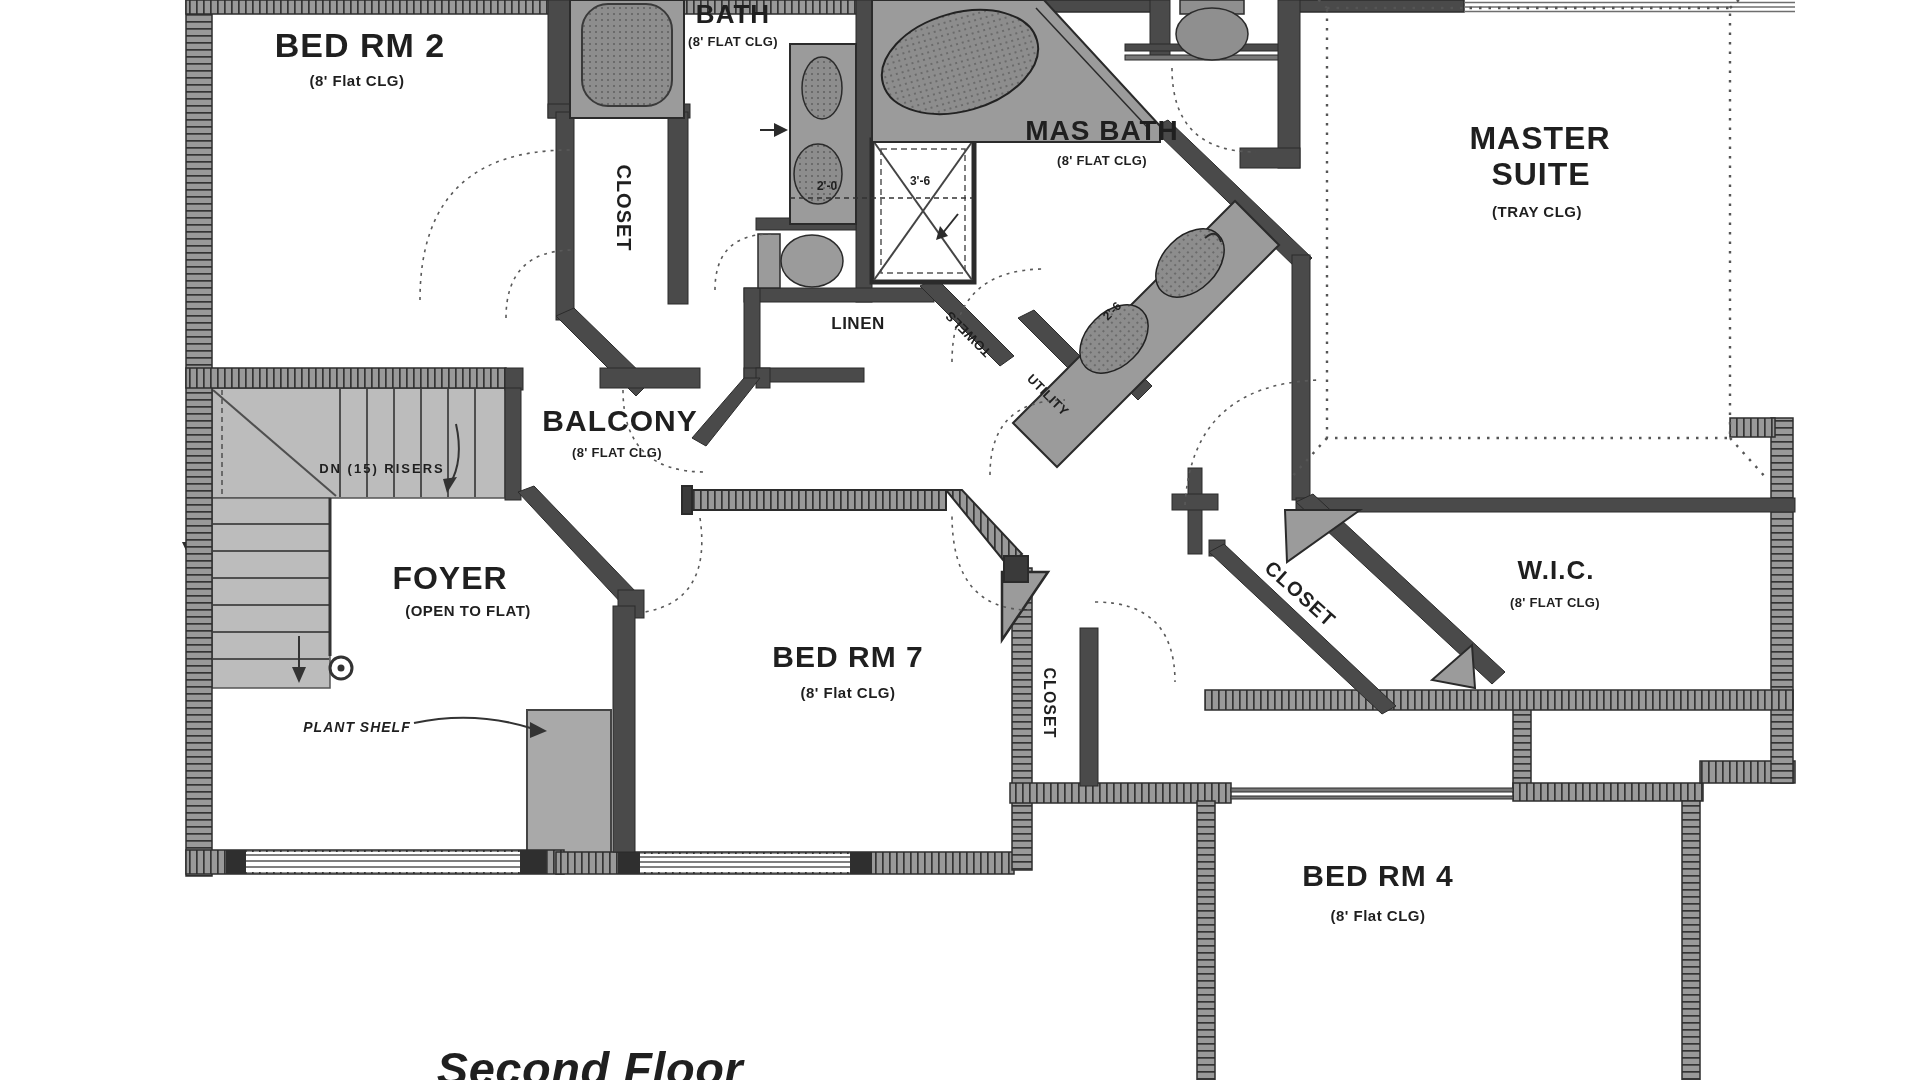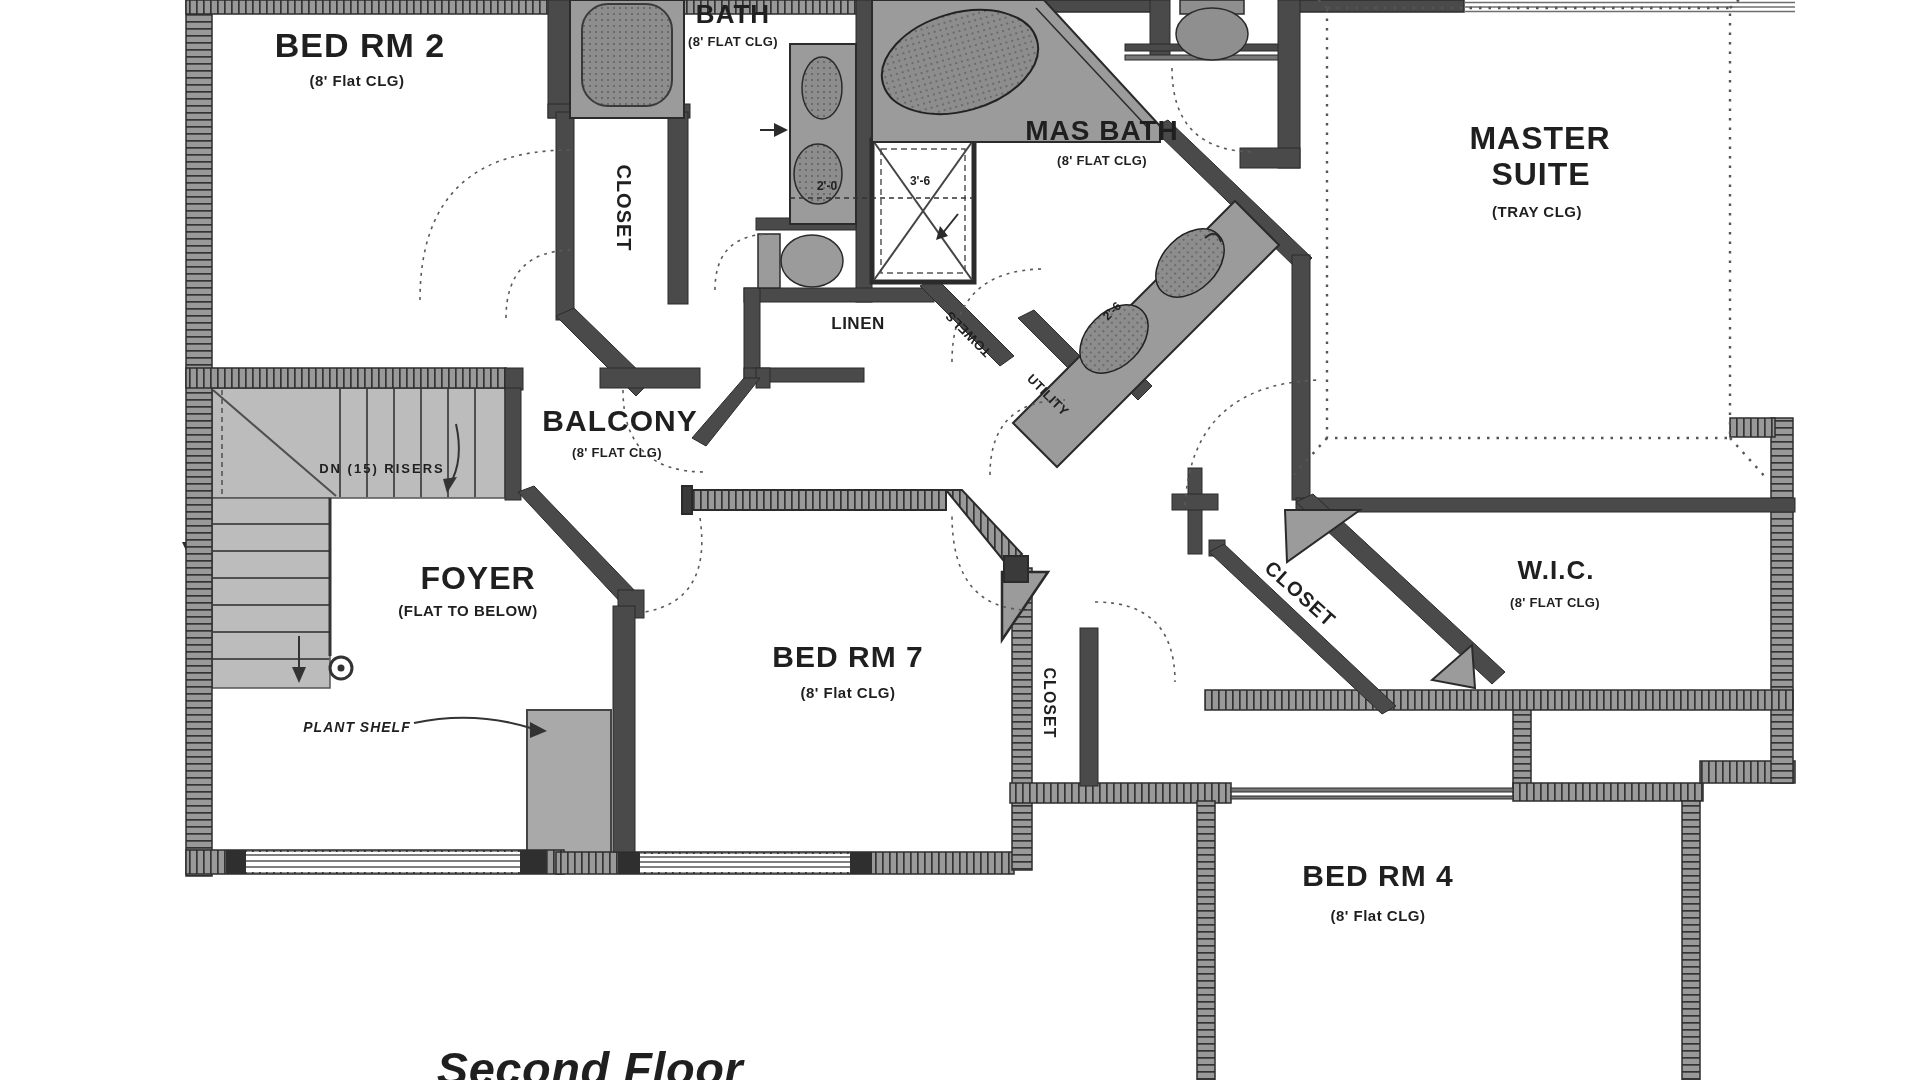--- a/index.html
+++ b/index.html
@@ -249,22 +249,22 @@
   <div class="lbl room sz28" style="left:1102px;top:131px;">MAS BATH</div>
   <div class="lbl clg-sm" style="left:1102px;top:160px;">(8' FLAT CLG)</div>
 
   <div class="lbl room sz32" style="left:1540px;top:122px;margin-top:16px;">MASTER</div>
   <div class="lbl room sz32" style="left:1541px;top:174px;text-align:center;">SUITE</div>
   <div class="lbl clg" style="left:1537px;top:211px;">(TRAY CLG)</div>
 
   <div class="lbl room sz30" style="left:620px;top:421px;">BALCONY</div>
   <div class="lbl clg-sm" style="left:617px;top:452px;">(8' FLAT CLG)</div>
 
-  <div class="lbl room sz32" style="left:478px;top:578px;">FOYER</div>
-  <div class="lbl clg" style="left:468px;top:610px;">(FLAT TO BELOW)</div>
+  <div class="lbl room sz32" style="left:450px;top:578px;">FOYER</div>
+  <div class="lbl clg" style="left:468px;top:610px;">(OPEN TO FLAT)</div>
 
   <div class="lbl room sz30" style="left:848px;top:657px;">BED RM 7</div>
   <div class="lbl clg" style="left:848px;top:692px;">(8' Flat CLG)</div>
 
   <div class="lbl room sz26" style="left:1556px;top:570px;">W.I.C.</div>
   <div class="lbl clg-sm" style="left:1555px;top:602px;">(8' FLAT CLG)</div>
 
   <div class="lbl room sz30" style="left:1378px;top:876px;">BED RM 4</div>
   <div class="lbl clg" style="left:1378px;top:915px;">(8' Flat CLG)</div>
 

